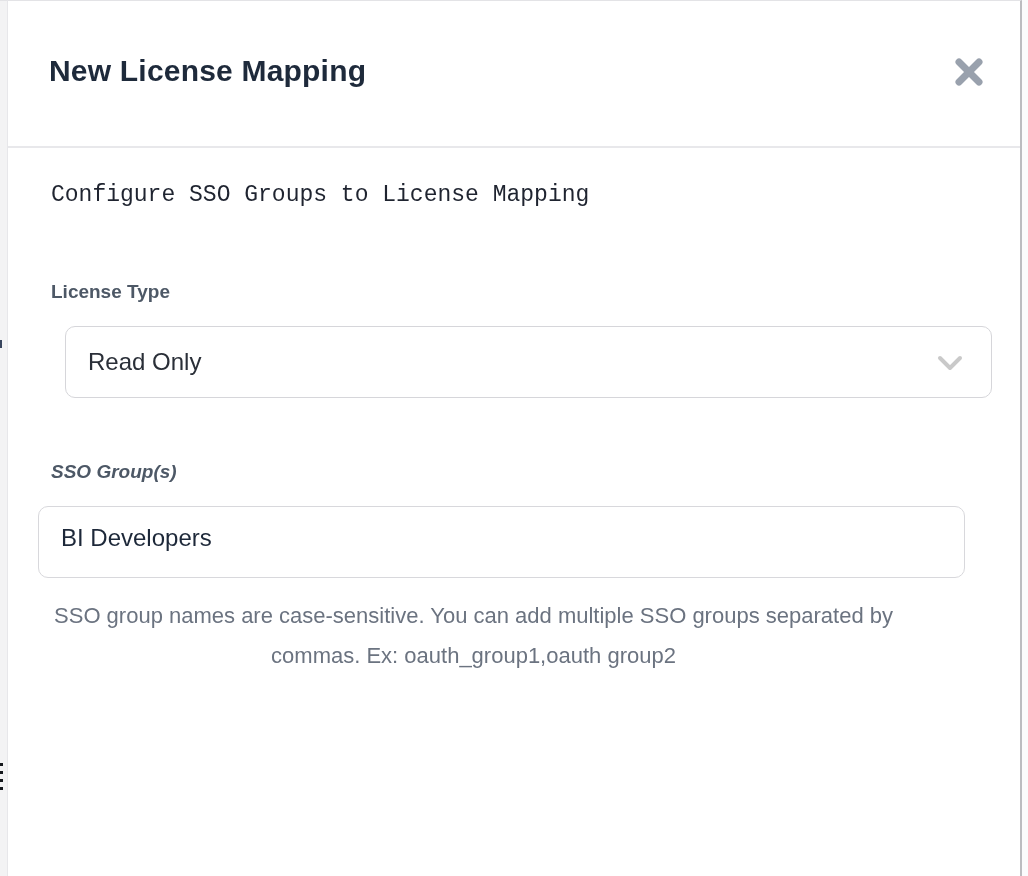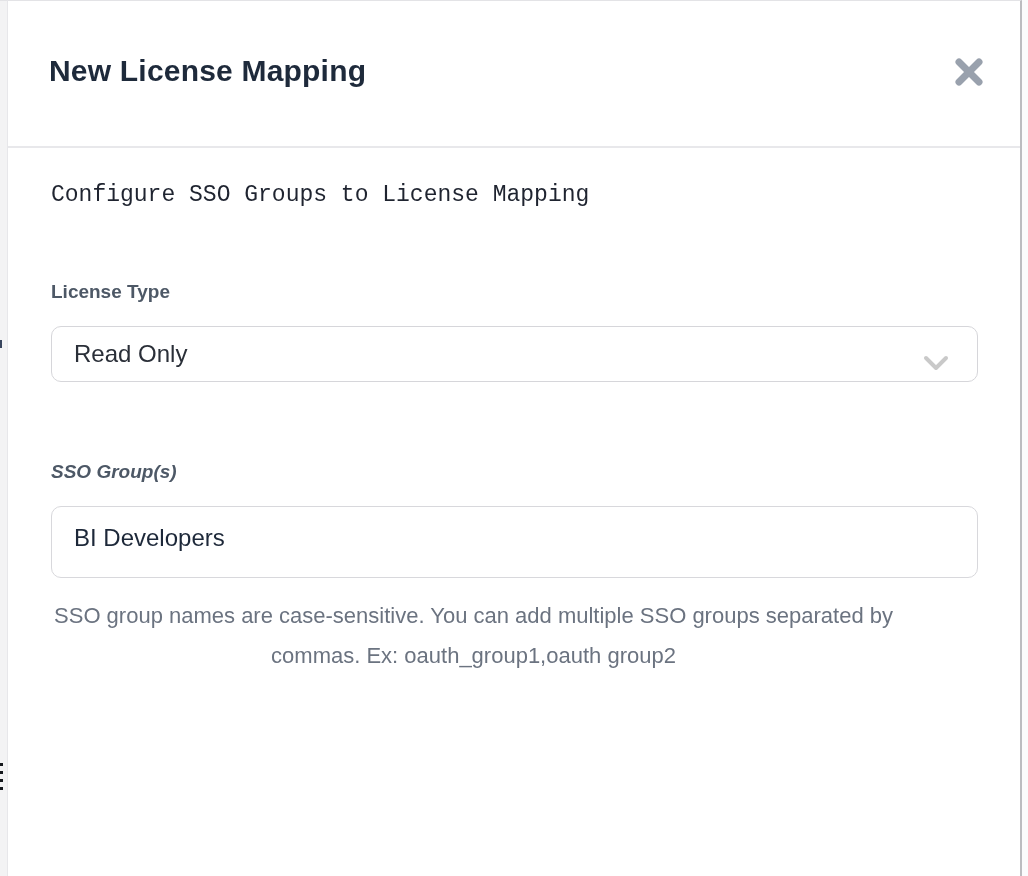--- a/index.html
+++ b/index.html
@@ -98,43 +98,43 @@
     left: 43px;
     margin: 0;
     font-size: 19px;
     font-weight: 700;
     color: #4d5866;
   }
   .label-license { top: 133px; }
   .label-sso { top: 313px; font-style: italic; }
   .select-box {
     position: absolute;
-    left: 43px; top: 178px;
-    width: 927px; height: 56px;
+    left: 57px; top: 178px;
+    width: 927px; height: 72px;
     box-sizing: border-box;
     background: #ffffff;
     border: 1px solid #d6d6da;
     border-radius: 10px;
     display: flex;
     align-items: center;
     cursor: pointer;
   }
   .select-value {
     padding-left: 22px;
     font-size: 24px;
     color: #2a2f38;
   }
   .select-chevron {
     position: absolute;
     right: 28px;
     top: 24px;
   }
   .text-input {
     position: absolute;
-    left: 43px; top: 358px;
+    left: 30px; top: 358px;
     width: 927px; height: 72px;
     box-sizing: border-box;
     background: #ffffff;
     border: 1px solid #d8d8dc;
     border-radius: 10px;
     padding: 0 0 8px 22px;
     font-family: "Liberation Sans", sans-serif;
     font-size: 24px;
     color: #1d2839;
     outline: none;

